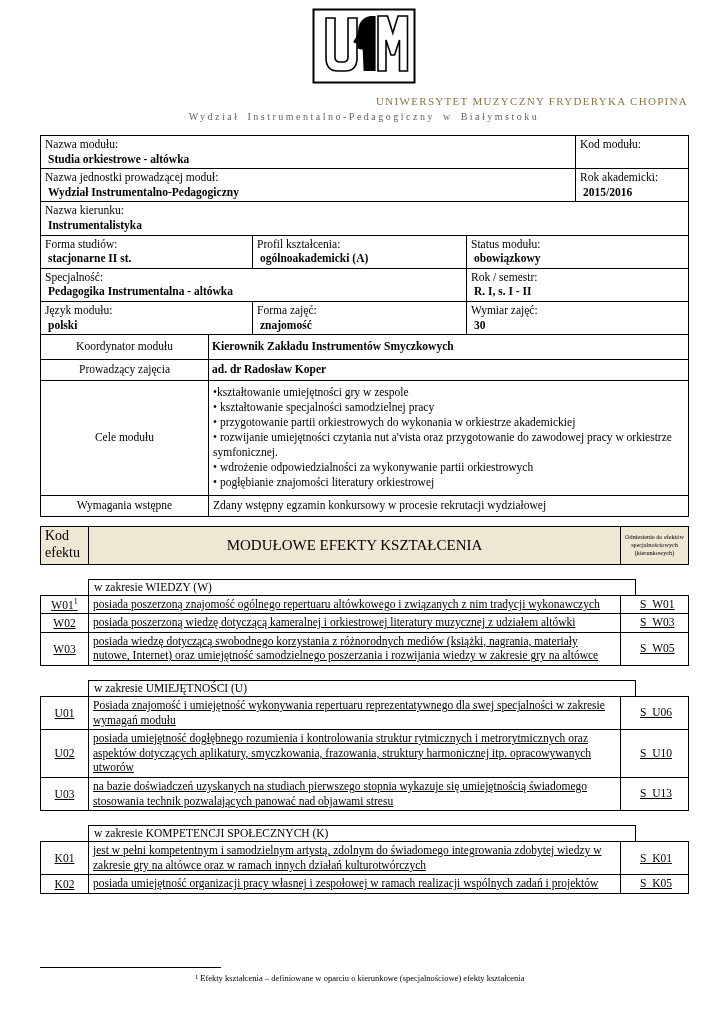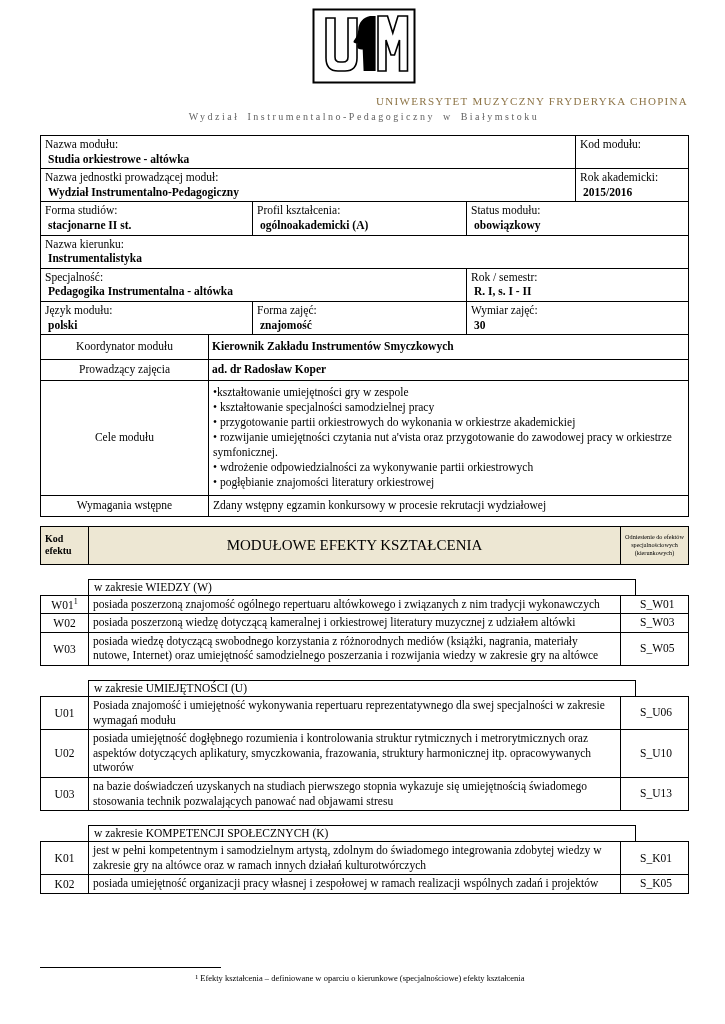--- a/index.html
+++ b/index.html
@@ -37,31 +37,31 @@
   .t1 .bullets div { line-height: 1.3; }
   .row-h24 td { height: 25px; }
   .row-h20 td { height: 21px; }
 
   
   .t2head { margin-top: 9px; }
   .t2head td {
     border: 1px solid #000; background: #ede7d3; height: 38px;
     vertical-align: middle; padding: 1px 4px;
   }
-  .kodh { font-size: 10px; line-height: 1.2; font-weight: bold; }
+  .kodh { font-size: 14px; line-height: 1.2; }
   .mainh { text-align: center; font-weight: normal; font-size: 15px; }
   .refh { font-size: 6.2px; text-align: center; line-height: 1.3; padding: 1px 2px !important; }
 
   .section { margin-top: 14px; }
   .section:first-of-type { margin-top: 16px; }
   .sec-title {
     width: 548px; margin-left: 48px;
     border: 1px solid #000; font-size: 11.5px; padding: 1px 5px 2px;
   }
-  .section table { margin-top: -1px; }
+  .section table { margin-top: -1px; text-decoration: underline; }
   .t2 td {
     border: 1px solid #000; vertical-align: top;
     padding: 1px 4px 2px; font-size: 11.5px; line-height: 1.27;
   }
   .t2 td.code { text-align: center; vertical-align: middle; padding: 1px 2px; }
   .t2 td.code sup { font-size: 8px; }
   .t2 td.ref { vertical-align: middle; padding-left: 19px; }
 
   
   .footnote-block { position: absolute; left: 40px; bottom: 40px; width: 640px; }
@@ -106,37 +106,37 @@
       <td colspan="4">
         <div class="lbl">Nazwa jednostki prowadzącej moduł:</div>
         <div class="val">Wydział Instrumentalno-Pedagogiczny</div>
       </td>
       <td>
         <div class="lbl">Rok akademicki:</div>
         <div class="val">2015/2016</div>
       </td>
     </tr>
     <tr>
-      <td colspan="2">
-        <div class="lbl">Forma studiów:</div>
-        <div class="val">stacjonarne II st.</div>
-      </td>
-      <td>
-        <div class="lbl">Profil kształcenia:</div>
-        <div class="val">ogólnoakademicki (A)</div>
-      </td>
-      <td colspan="2">
-        <div class="lbl">Status modułu:</div>
-        <div class="val">obowiązkowy</div>
-      </td>
-    </tr>
-    <tr>
       <td colspan="5">
         <div class="lbl">Nazwa kierunku:</div>
         <div class="val">Instrumentalistyka</div>
+      </td>
+    </tr>
+    <tr>
+      <td colspan="2">
+        <div class="lbl">Forma studiów:</div>
+        <div class="val">stacjonarne II st.</div>
+      </td>
+      <td>
+        <div class="lbl">Profil kształcenia:</div>
+        <div class="val">ogólnoakademicki (A)</div>
+      </td>
+      <td colspan="2">
+        <div class="lbl">Status modułu:</div>
+        <div class="val">obowiązkowy</div>
       </td>
     </tr>
     <tr>
       <td colspan="3">
         <div class="lbl">Specjalność:</div>
         <div class="val">Pedagogika Instrumentalna - altówka</div>
       </td>
       <td colspan="2">
         <div class="lbl">Rok / semestr:</div>
         <div class="val">R. I,  s. I - II</div>

